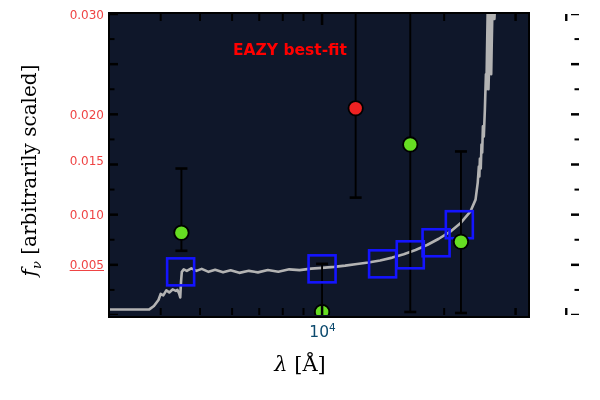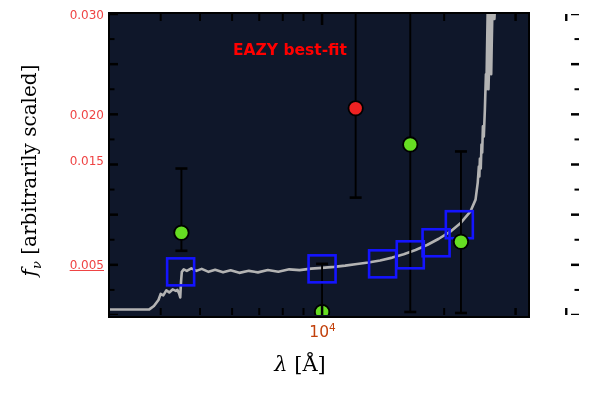--- a/index.html
+++ b/index.html
@@ -40,21 +40,21 @@
     position: absolute;
     left: 32px; top: 0; width: 72px; height: 400px;
   }
   
   #xtick-labels {
     position: absolute; left: 0; top: 322px; width: 600px; height: 26px;
   }
   .xtick-label {
     position: absolute;
     font-size: 15.5px;
-    color: #c2410c;
+    color: #0c4a6e;
     transform: translateX(-50%);
     white-space: nowrap;
     line-height: 1;
   }
   .xtick-label sup { font-size: 10.5px; vertical-align: super; }
   
   #xlabel {
     position: absolute;
     left: 0; top: 352px; width: 600px;
     text-align: center;
@@ -95,20 +95,21 @@
 
 <div id="fig">
 
   <div id="ylabel">
     <span class="fnu">f</span><span class="sub">ν</span>
     <span>[arbitrarily scaled]</span>
   </div>
 
   <div id="ytick-labels">
       <div class="ytick-label" style="top: 265.333px; text-decoration: underline;">0.005</div>
+      <div class="ytick-label" style="top: 215.167px;">0.010</div>
       <div class="ytick-label" style="top: 153px; margin-top: 8px;">0.015</div>
       <div class="ytick-label" style="top: 114.833px;">0.020</div>
       <div class="ytick-label" style="top: 14.5px;">0.030</div>
     </div>
 
   <div id="plot-frame">
     <svg id="plot-svg" width="469" height="301" viewBox="0 0 469 301">
       <defs>
           <clipPath id="cp">
             <rect x="0" y="0" width="469" height="301"></rect>

